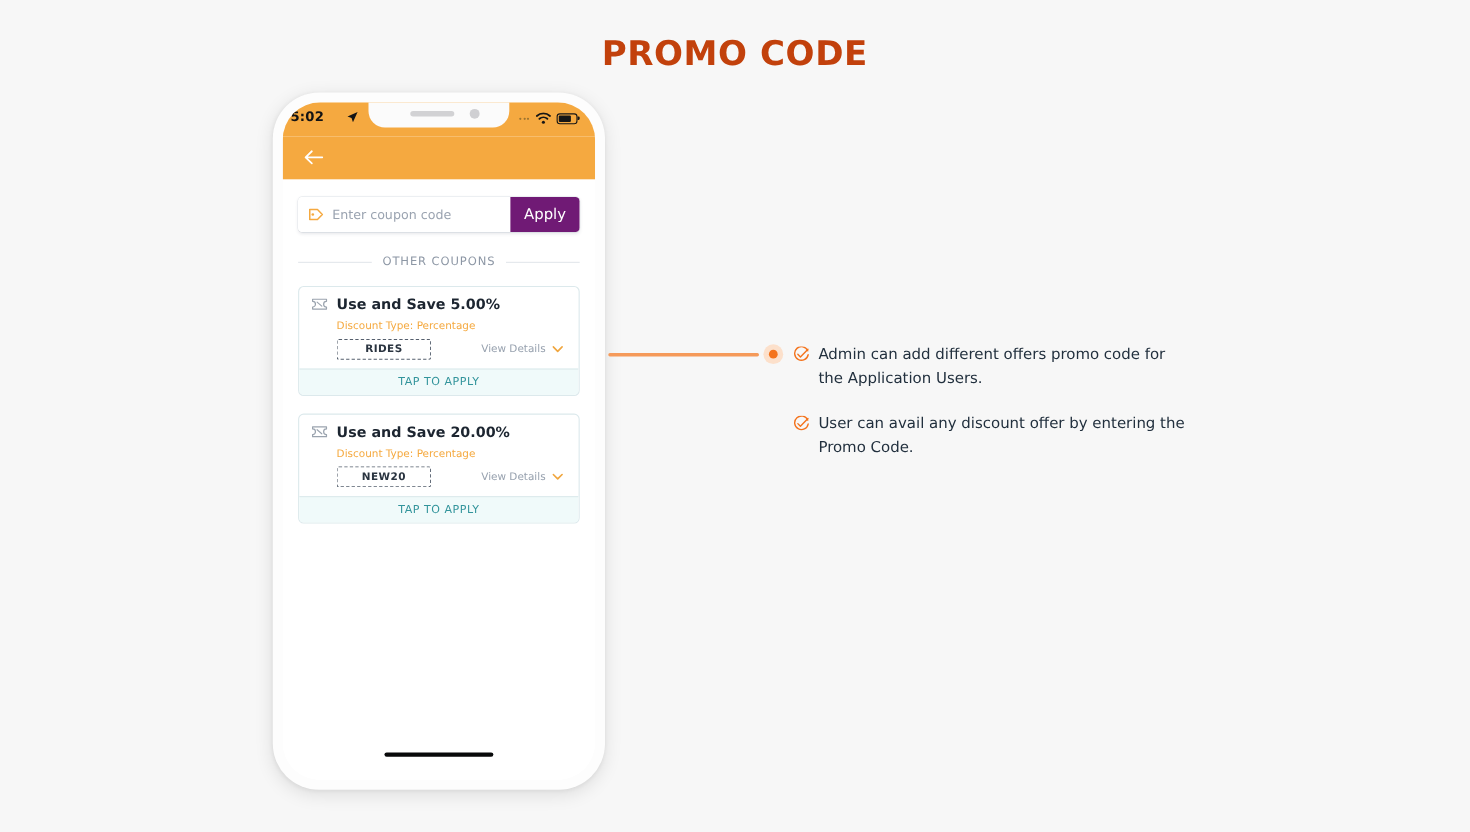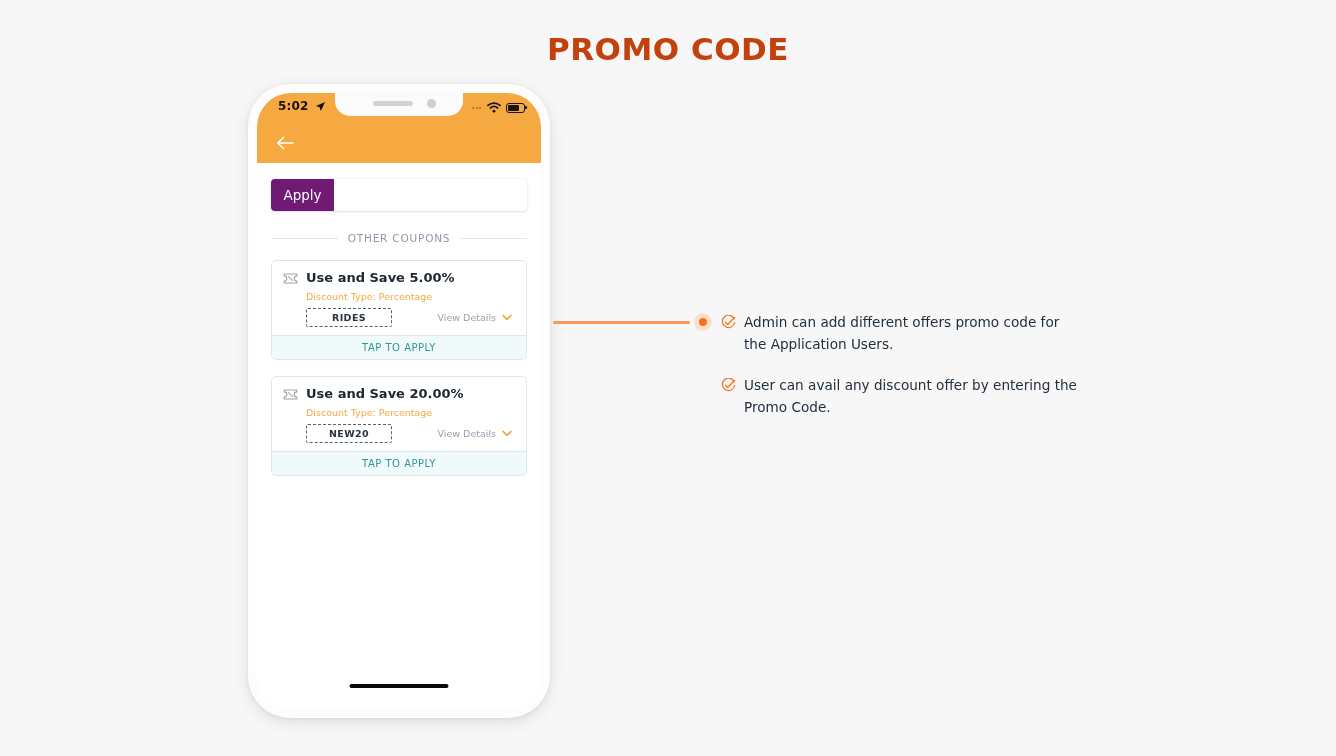--- a/index.html
+++ b/index.html
@@ -52,21 +52,21 @@
   }
 
   
   .statusbar {
     position: relative;
     height: 31px;
     background: #f5a940;
   }
   .status-time {
     position: absolute;
-    left: 21px;
+    left: 7px;
     top: 6px;
     font-family: "DejaVu Sans", sans-serif;
     font-size: 12px;
     font-weight: bold;
     color: #141414;
     letter-spacing: 0.2px;
   }
   .loc-arrow {
     position: absolute;
     left: 58px;
@@ -241,21 +241,21 @@
   .coupon-card {
     margin-top: 16px;
     border: 1px solid #dce9ec;
     border-radius: 5px;
     overflow: hidden;
     background: #fff;
   }
   .coupon-card-top { padding: 9px 11px 8px 11px; }
   .cc-title-row {
     display: flex;
-    align-items: flex-end;
+    align-items: flex-start;
     gap: 8px;
   }
   .ticket-icon { width: 15px; height: 13px; flex: 0 0 auto; }
   .cc-title {
     font-size: 13px;
     font-weight: bold;
     color: #1c2530;
     font-family: "DejaVu Sans", sans-serif;
   }
   .cc-subtitle {
@@ -410,20 +410,27 @@
 
     <div class="app-header">
       <svg class="back-arrow" viewBox="0 0 18 16">
         <path d="M17 8 H2 M7.5 2.5 L1.8 8 L7.5 13.5" stroke="#ffffff" stroke-width="1.6" fill="none" stroke-linecap="round" stroke-linejoin="round"></path>
       </svg>
     </div>
 
     <div class="app-body">
 
       <div class="coupon-row">
+        <div class="coupon-input">
+          <svg class="tag-icon" viewBox="0 0 16 13">
+            <path d="M1.6 1.6 H9.2 L14 6.5 L9.2 11.4 H1.6 Z" fill="none" stroke="#f5a940" stroke-width="1.5" stroke-linejoin="round"></path>
+            <circle cx="4.6" cy="6.5" r="1.3" fill="#f5a940"></circle>
+          </svg>
+          <span class="coupon-placeholder">Enter coupon code</span>
+        </div>
         <div class="apply-btn">Apply</div>
       </div>
 
       <div class="divider-row">
         <span class="divider-line"></span>
         <span class="divider-label">OTHER COUPONS</span>
         <span class="divider-line"></span>
       </div>
 
       <div class="coupon-card">

